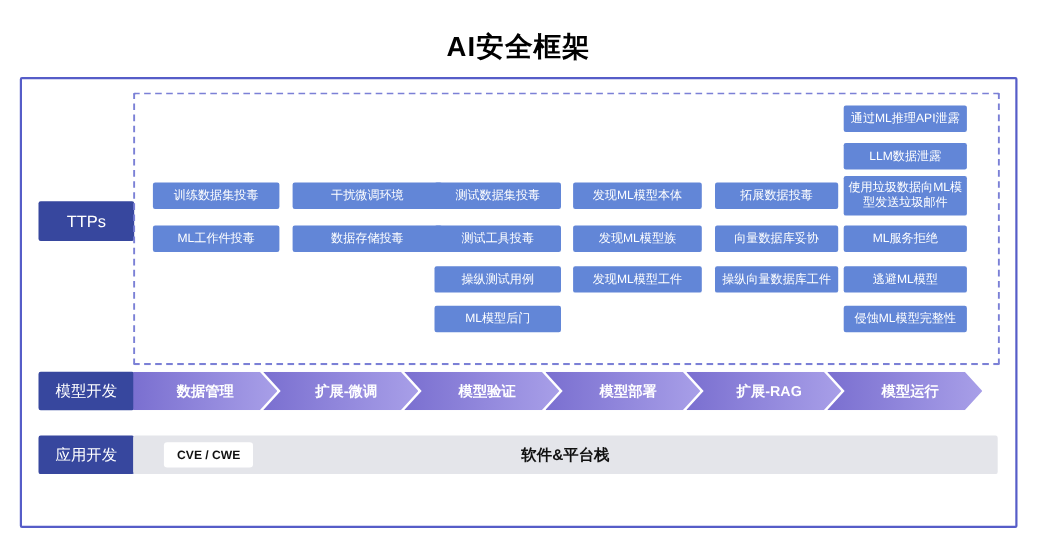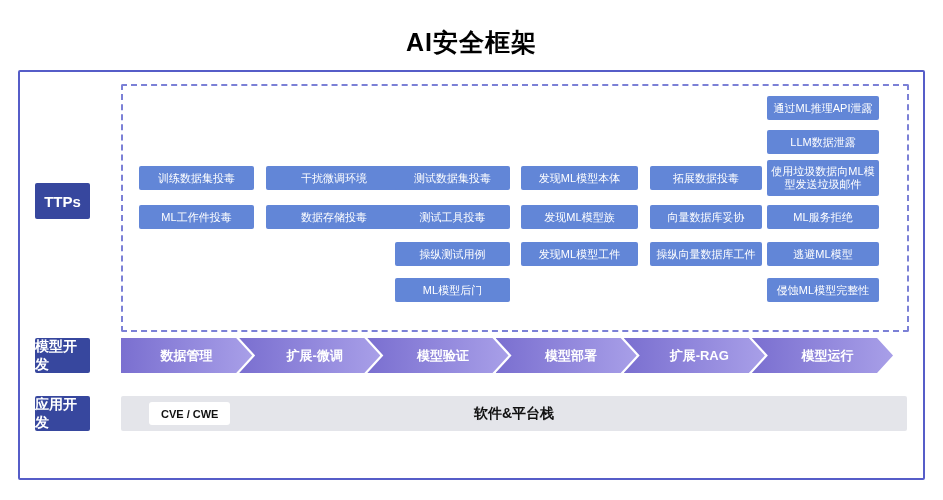--- a/index.html
+++ b/index.html
@@ -25,24 +25,24 @@
     position: absolute;
     left: 18px; top: 70px;
     width: 907px; height: 410px;
     border: 2px solid #565dc8;
     border-radius: 2px;
     background: #ffffff;
   }
 
   .side-label {
     position: absolute;
-    left: 15px; width: 55px;
+    left: 15px; width: 87px;
     background: #37479e;
     color: #ffffff;
-    font-weight: bold;
+    font-weight: normal;
     display: flex; align-items: center; justify-content: center;
     border-radius: 2px;
   }
   .side-ttps     { top: 111px; height: 36px; font-size: 15px; }
   .side-modeldev { top: 266px; height: 35px; font-size: 14px; }
   .side-appdev   { top: 324px; height: 35px; font-size: 14px; }
 
   .ttps-area {
     position: absolute;
     left: 101px; top: 12px;

